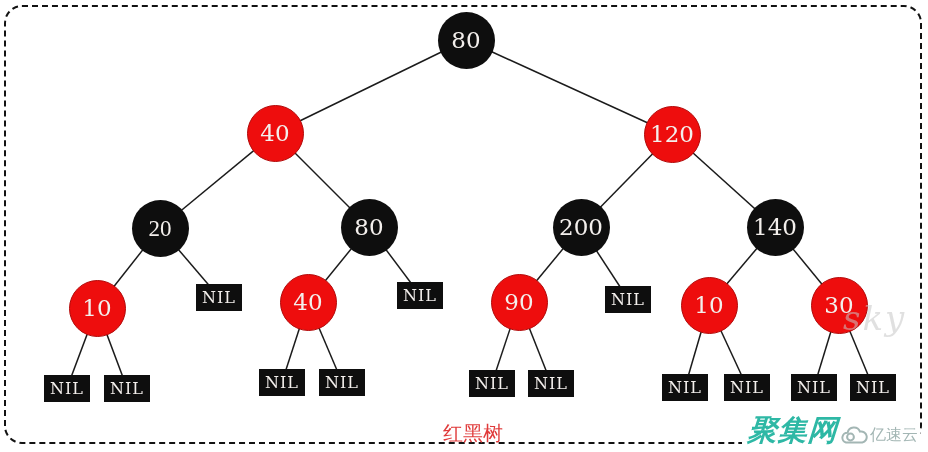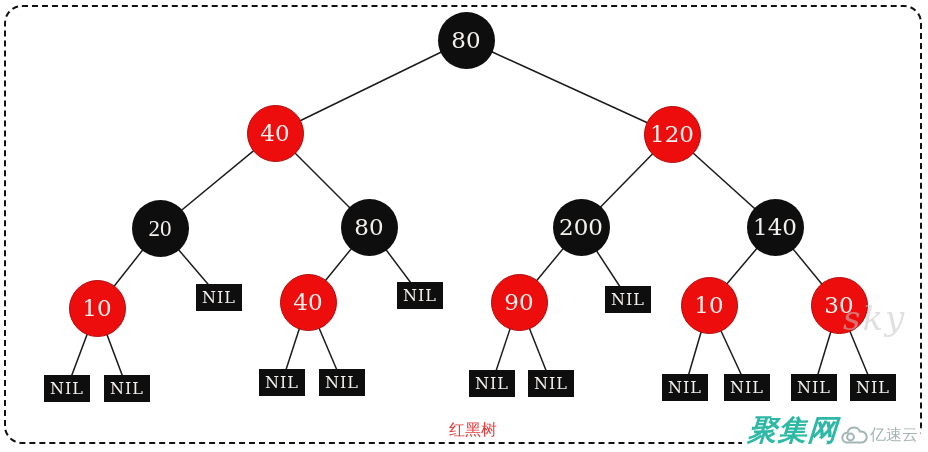--- a/index.html
+++ b/index.html
@@ -41,21 +41,21 @@
   .node.red{ border:1px solid #b30909; }
   .node.nil{
     width:46px;height:27px;
     font-size:16px;
     letter-spacing:1px;
   }
   .caption{
     position:absolute;
     left:413px;top:420px;width:120px;
     text-align:center;
-    font-size:16px;
+    font-size:20px;
     font-family:Liberation Mono, monospace;
     z-index:4;
   }
   .sky-watermark{
     position:absolute;
     left:843px;top:298px;
     font-size:34px;
     font-style:italic;
     font-family:"DejaVu Serif", serif;
     letter-spacing:2px;

